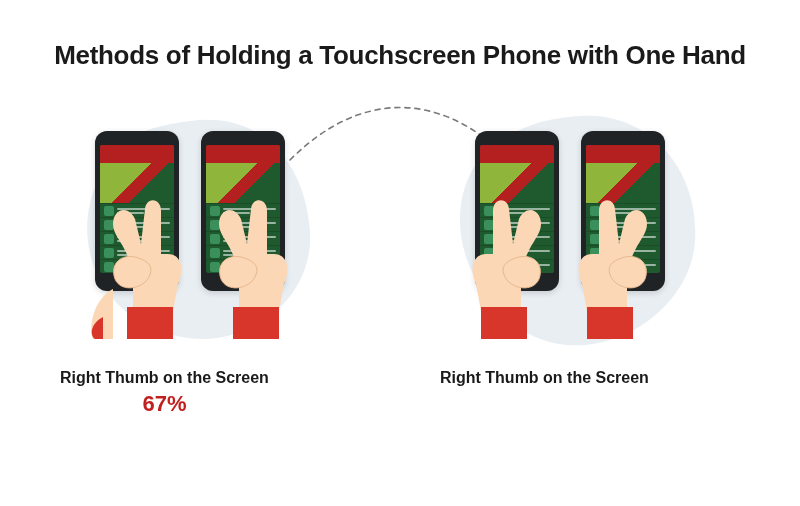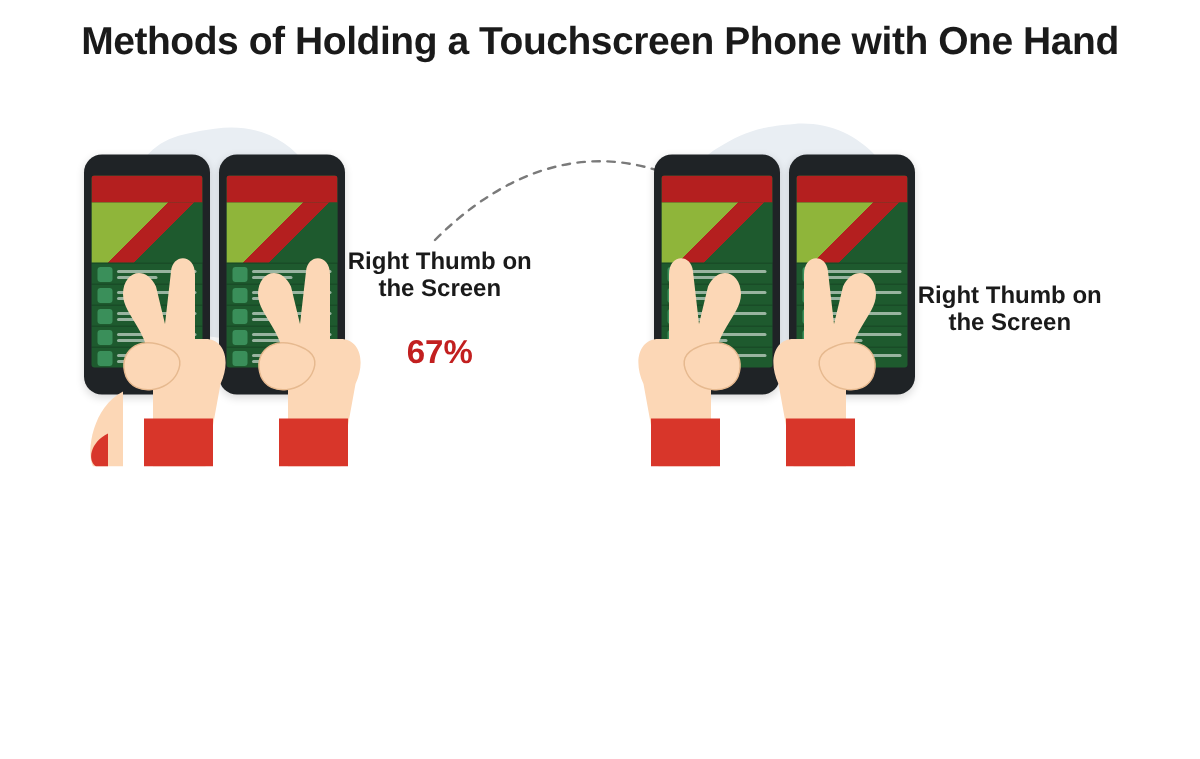--- a/index.html
+++ b/index.html
@@ -9,38 +9,38 @@
     background: #ffffff;
     font-family: -apple-system, BlinkMacSystemFont, "Segoe UI", Arial, sans-serif;
     position: relative;
     overflow: hidden;
   }
   .title {
     text-align: center;
     font-size: 26px;
     font-weight: 800;
     color: #1a1a1a;
-    padding-top: 12px;
+    padding-top: 40px;
     letter-spacing: -0.3px;
   }
   .arc {
     position: absolute;
     left: 0; top: 0;
     pointer-events: none;
   }
   .panels {
     display: flex;
     justify-content: space-between;
     padding: 30px 60px 0 60px;
   }
   .panel {
     width: 300px;
     display: flex;
-    flex-direction: row;
-    align-items: center;
+    flex-direction: column;
+    align-items: flex-start;
   }
   .blob {
     position: relative;
     width: 260px;
     height: 250px;
   }
   .blob-bg {
     position: absolute;
     inset: 0;
     z-index: 0;
@@ -139,21 +139,21 @@
   }
   .caption-label {
     font-size: 16px;
     font-weight: 700;
     color: #1a1a1a;
   }
   .caption-value {
     font-size: 22px;
     font-weight: 800;
     color: #c21f1f;
-    margin-top: 20px;
+    margin-top: 4px;
   }
 </style>
 </head>
 <body>
 
 <h1 class="title">Methods of Holding a Touchscreen Phone with One Hand</h1>
 
 <svg class="arc" width="800" height="506">
   <path d="M 290 160 C 360 90, 440 90, 510 160" fill="none" stroke="#7a7a7a" stroke-width="1.6" stroke-dasharray="5 5" stroke-linecap="round"></path>
 </svg>

